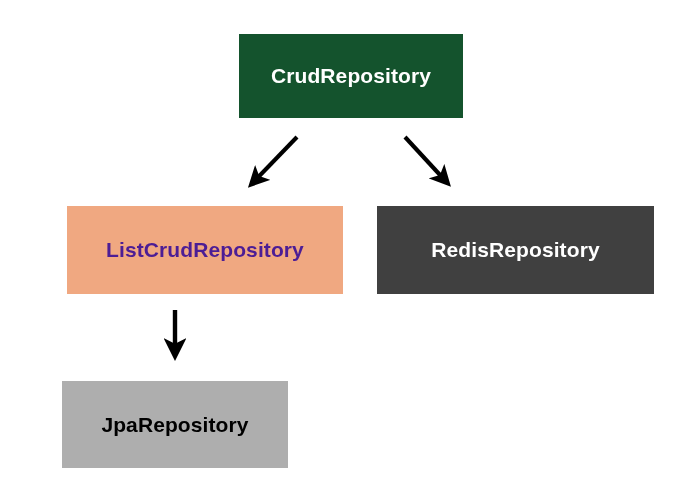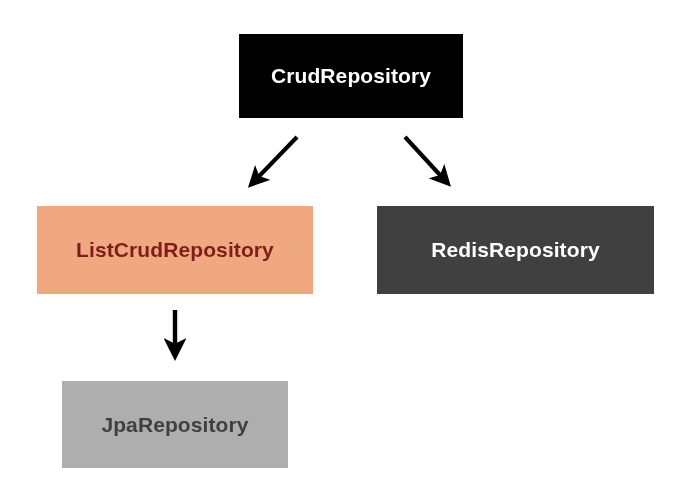--- a/index.html
+++ b/index.html
@@ -87,29 +87,29 @@
 
     <g>
       <line x1="405" y1="137" x2="446.5" y2="182" stroke="#000000" stroke-width="4.1" marker-end="url(#arrowhead-black)"></line>
     </g>
 
     <g>
       <line x1="175" y1="310" x2="175" y2="354" stroke="#000000" stroke-width="4.4" marker-end="url(#arrowhead-black)"></line>
     </g>
   </svg>
 
-  <div class="node" id="node-crud-repository" style="background: #000000; color: rgb(255, 255, 255); text-align: center;">
+  <div class="node" id="node-crud-repository" style="background: #14532d; color: rgb(255, 255, 255); text-align: center;">
     <span class="node-label">CrudRepository</span>
   </div>
 
-  <div class="node" id="node-list-crud-repository" style="background: rgb(240, 168, 129); color: #7f1d1d;">
+  <div class="node" id="node-list-crud-repository" style="background: rgb(240, 168, 129); color: #4c1d95; margin-left: 30px;">
     <span class="node-label">ListCrudRepository</span>
   </div>
 
   <div class="node" id="node-redis-repository" style="background: #404040; color: rgb(255, 255, 255);">
     <span class="node-label">RedisRepository</span>
   </div>
 
-  <div class="node" id="node-jpa-repository" style="background: rgb(174, 174, 174); color: #404040; text-align: center;">
+  <div class="node" id="node-jpa-repository" style="background: rgb(174, 174, 174); color: #000000; text-align: center;">
     <span class="node-label">JpaRepository</span>
   </div>
 
 </div>
 
 </body></html>

